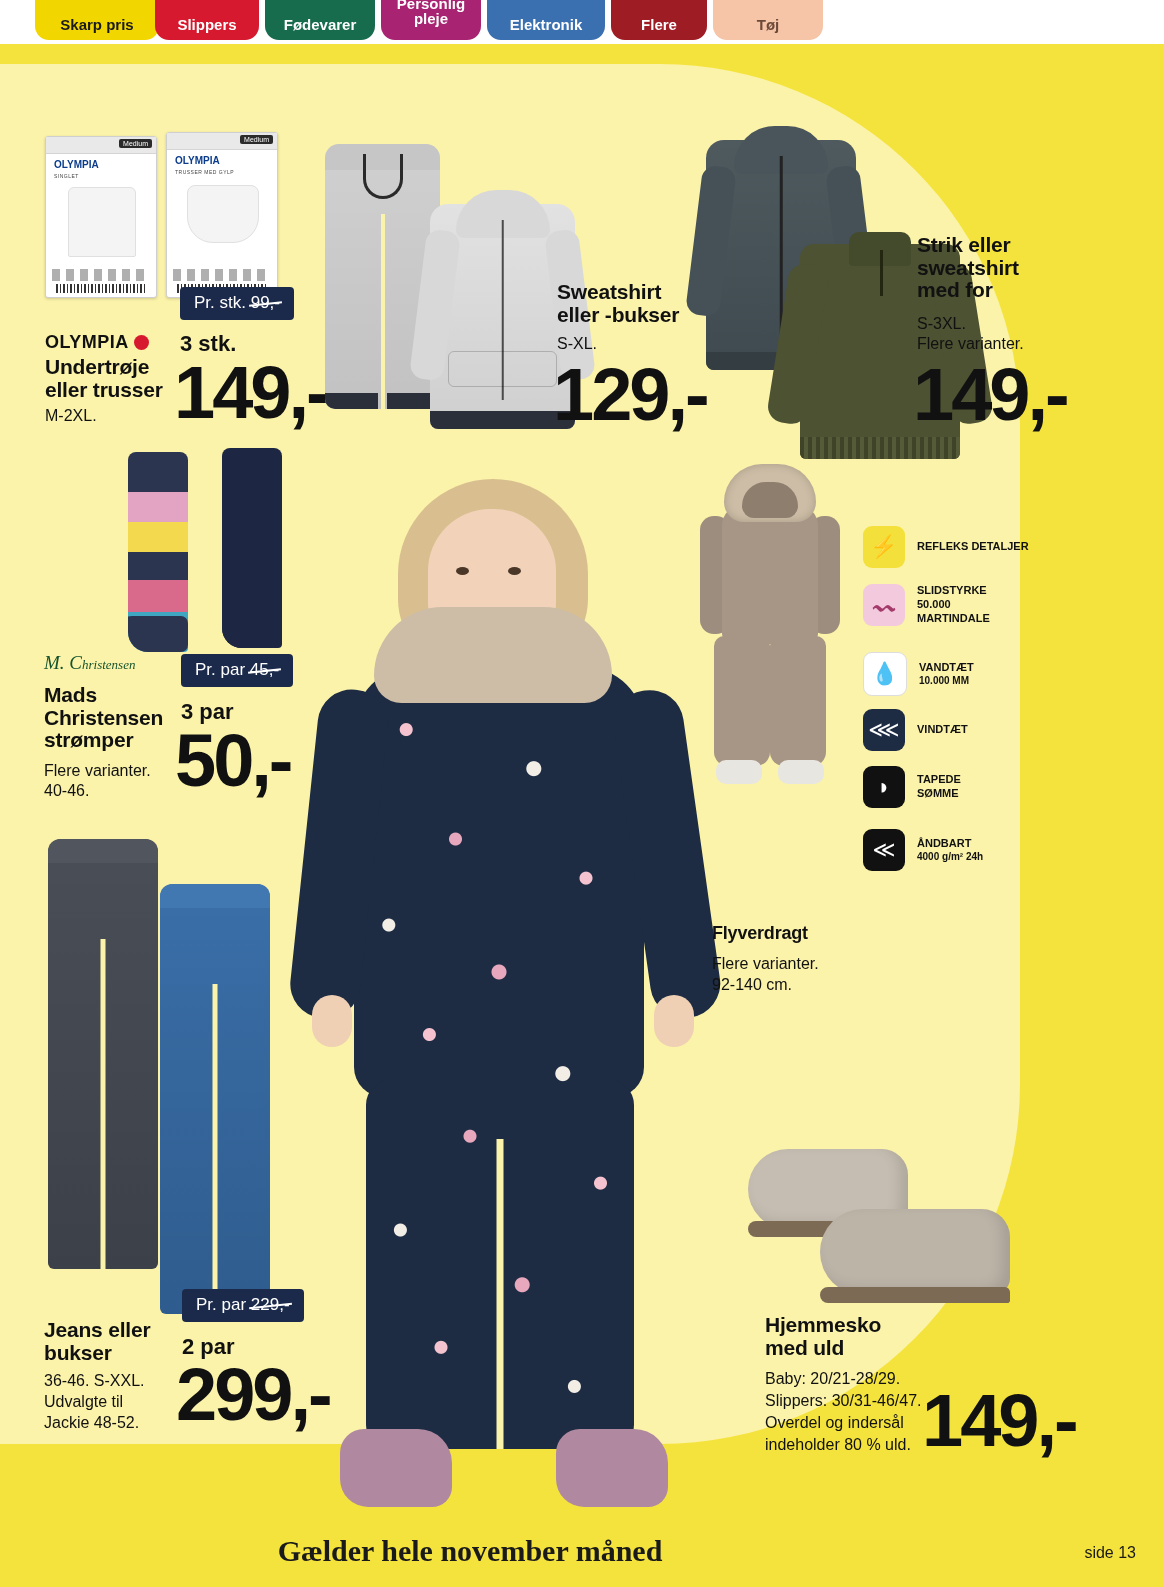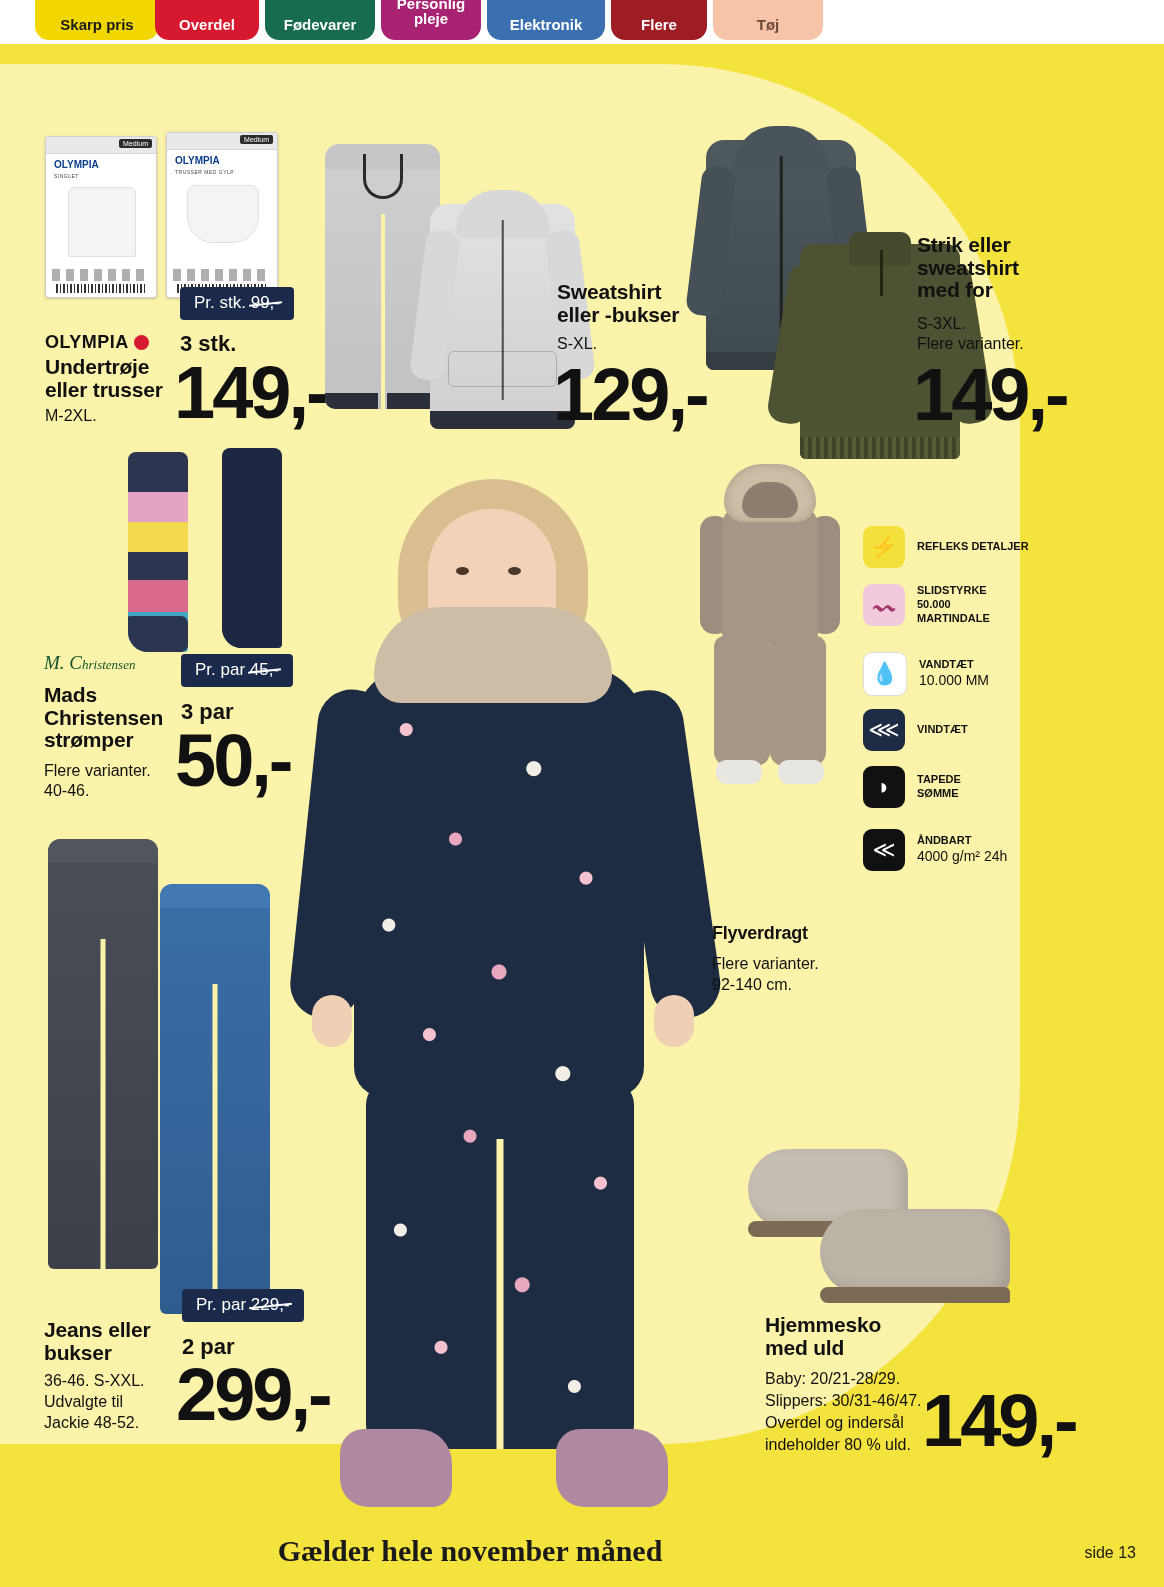--- a/index.html
+++ b/index.html
@@ -229,21 +229,21 @@
   .suit .boot.r{right:16px;}
 
   
   .feat{position:absolute;display:flex;align-items:center;gap:12px;}
   .feat .fbox{
     width:42px;height:42px;border-radius:9px;position:relative;flex:none;
     display:flex;align-items:center;justify-content:center;
     font-size:22px;color:#ffffff;
   }
   .feat .ftxt{font-size:11px;font-weight:bold;color:#111;line-height:1.25;}
-  .feat .ftxt .small{font-size:14px;font-weight:normal;}
+  .feat .ftxt .small{font-size:10px;font-weight:bold;}
 
   
   .slipper{
     position:absolute;background:#c5bdb1;border-radius:46px 30px 18px 46px;
     box-shadow:inset -8px -6px 14px rgba(0,0,0,.12);
   }
   .slipper .sole{
     position:absolute;left:0;right:0;bottom:-8px;height:16px;background:#7d6a55;
     border-radius:40px 26px 14px 40px;
   }
@@ -312,21 +312,21 @@
   }
 </style>
 </head>
 <body>
 
 <div id="tabbar">
   <div class="tab" style="left:35px;width:124px;background:#f2d600;color:#1a1a1a;">
     <span>Skarp pris</span>
   </div>
   <div class="tab" style="left:155px;width:104px;background:#d6192e;">
-    <span>Overdel</span>
+    <span>Slippers</span>
   </div>
   <div class="tab" style="left:265px;width:110px;background:#186c4e;">
     <span>Fødevarer</span>
   </div>
   <div class="tab" style="left:381px;width:100px;background:#a82472;align-items:center;padding-bottom:0;">
     <span style="display:block;">Personlig pleje</span>
   </div>
   <div class="tab" style="left:487px;width:118px;background:#3a6fb0;">
     <span>Elektronik</span>
   </div>

